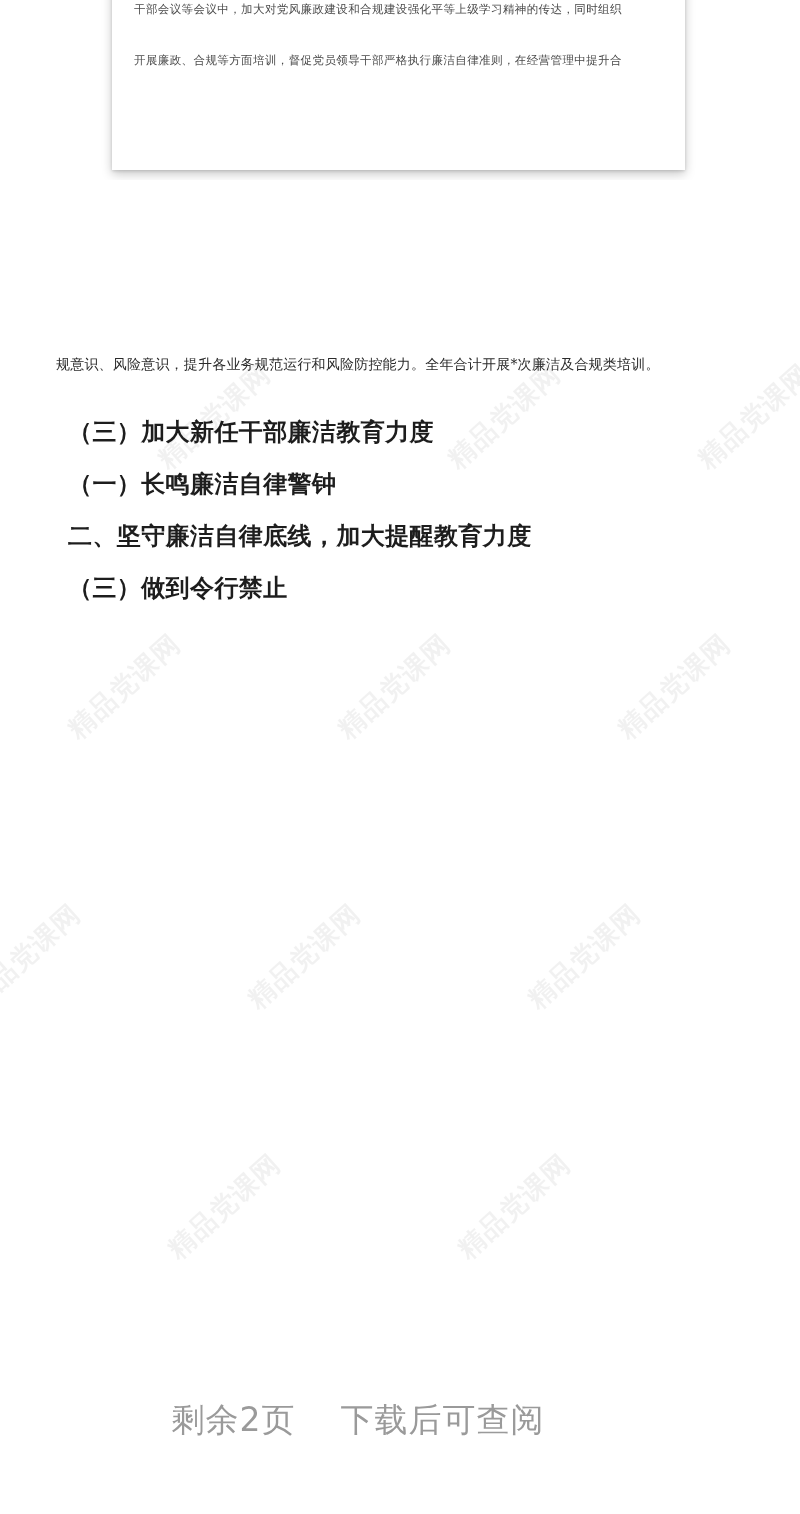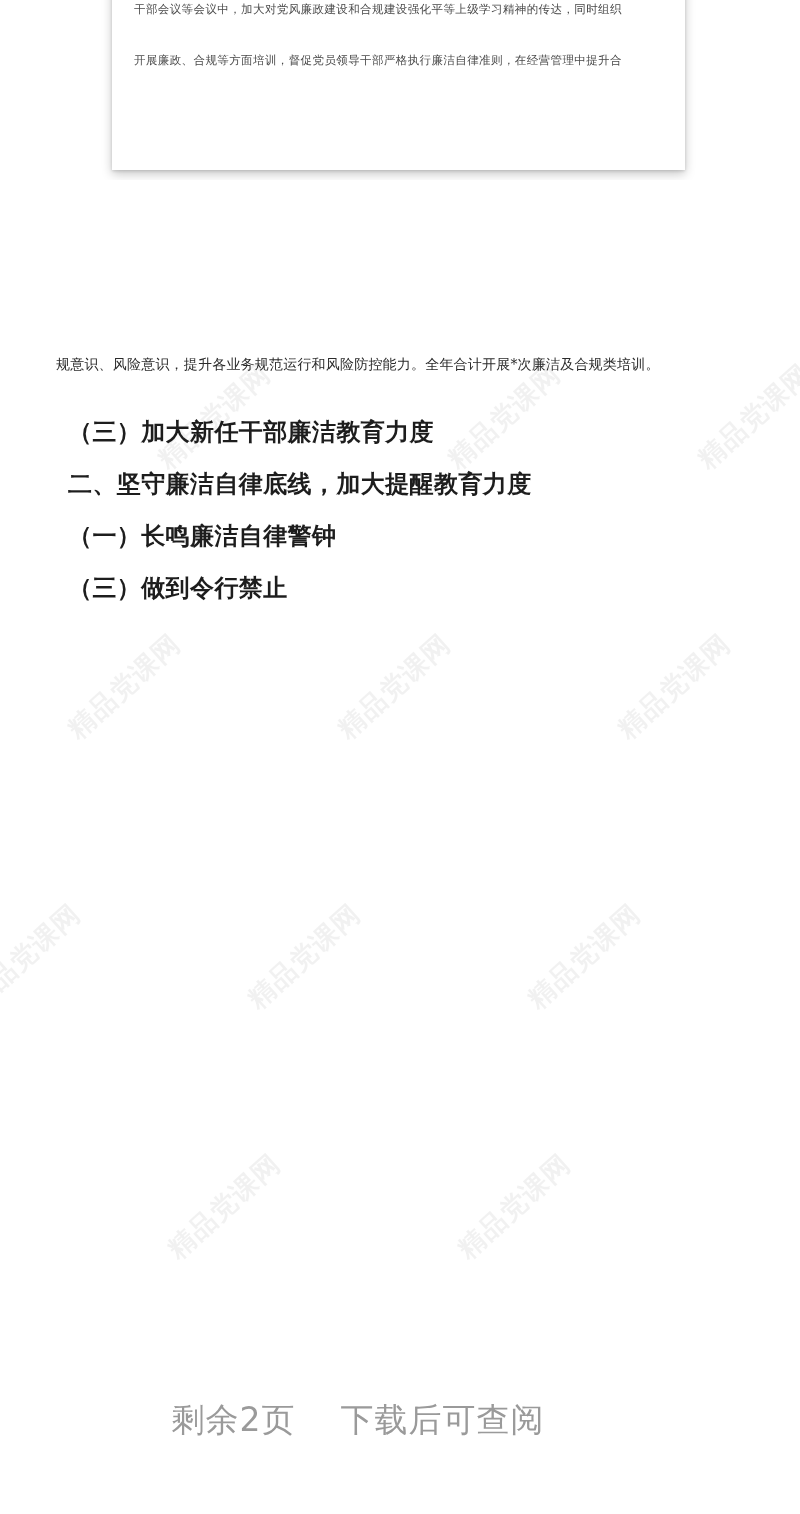--- a/index.html
+++ b/index.html
@@ -134,22 +134,22 @@
   <div class="wm" style="left:240px;  top:690px;">精品党课网</div>
   <div class="wm" style="left:520px;  top:690px;">精品党课网</div>
   <div class="wm" style="left:160px;  top:940px;">精品党课网</div>
   <div class="wm" style="left:450px;  top:940px;">精品党课网</div>
 </div>
 
 <div class="doc-body">
   <p class="para">规意识、风险意识，提升各业务规范运行和风险防控能力。全年合计开展*次廉洁及合规类培训。</p>
   <div class="spacer-sm"></div>
   <h3 class="heading">（三）加大新任干部廉洁教育力度</h3>
+  <h3 class="heading">（一）长鸣廉洁自律警钟</h3>
   <h3 class="heading">二、坚守廉洁自律底线，加大提醒教育力度</h3>
-  <h3 class="heading">（一）长鸣廉洁自律警钟</h3>
   <h3 class="heading">（三）做到令行禁止</h3>
 </div>
 
 <div class="footer-notice">
   <span>剩余2页</span>
   <span class="gap"></span>
   <span>下载后可查阅</span>
 </div>
 
 </body></html>

